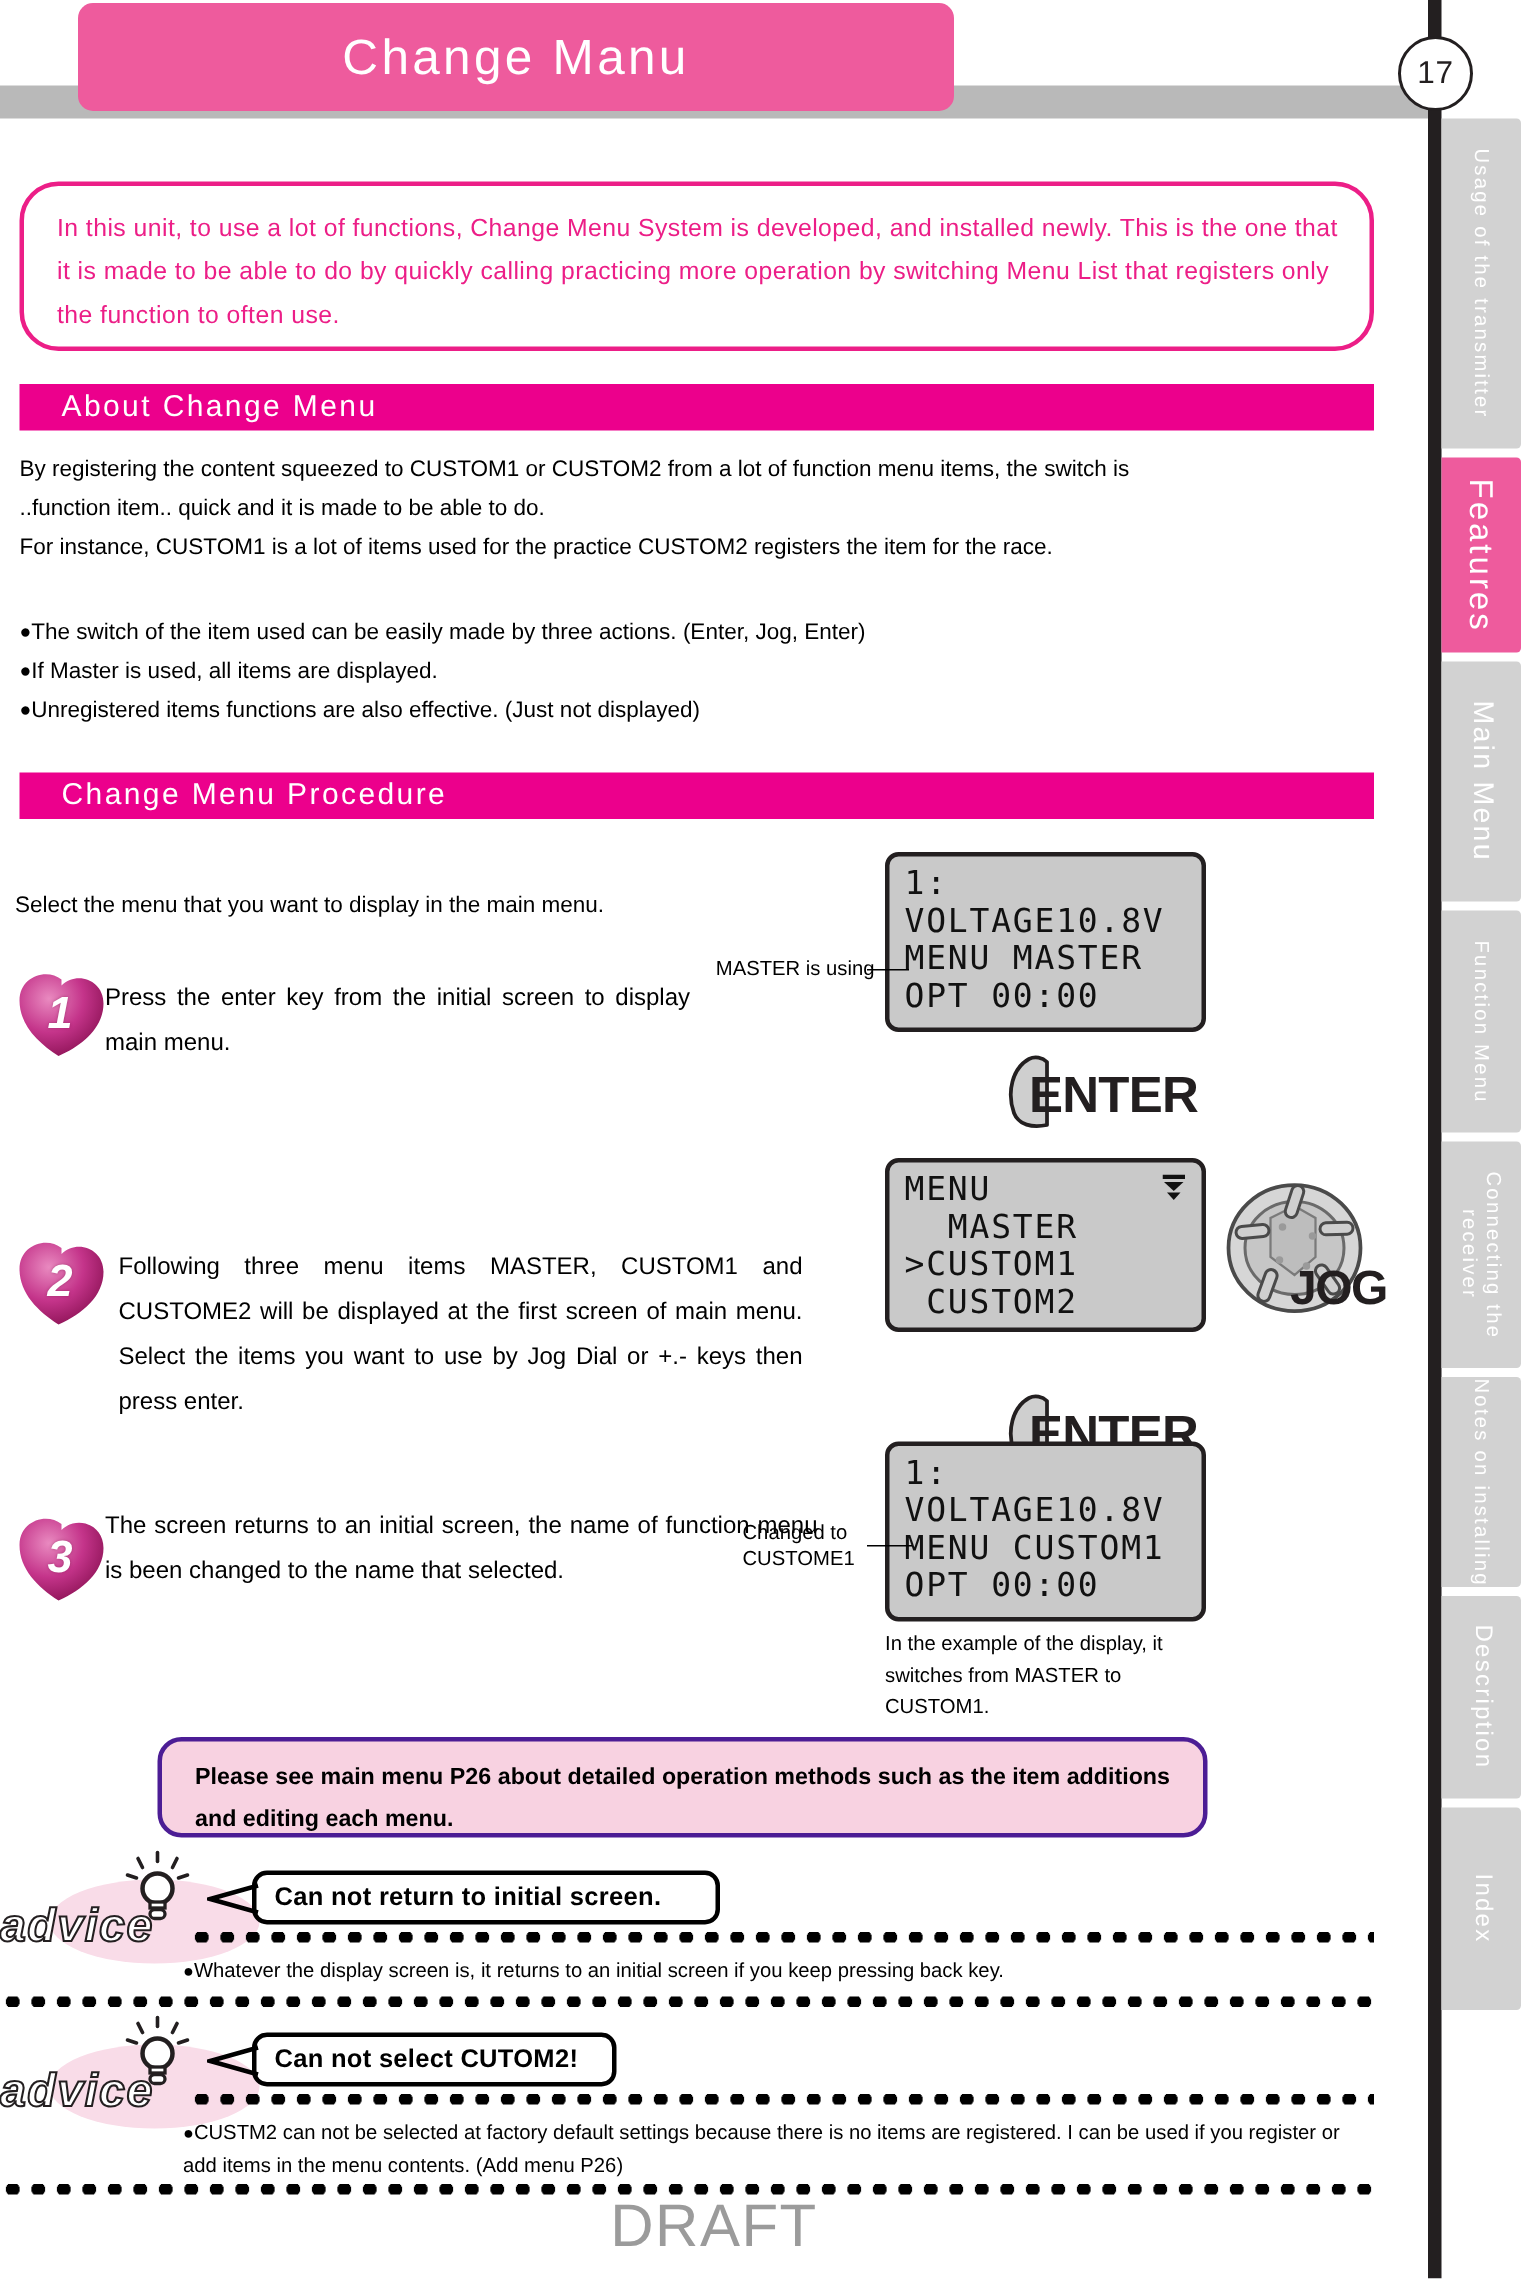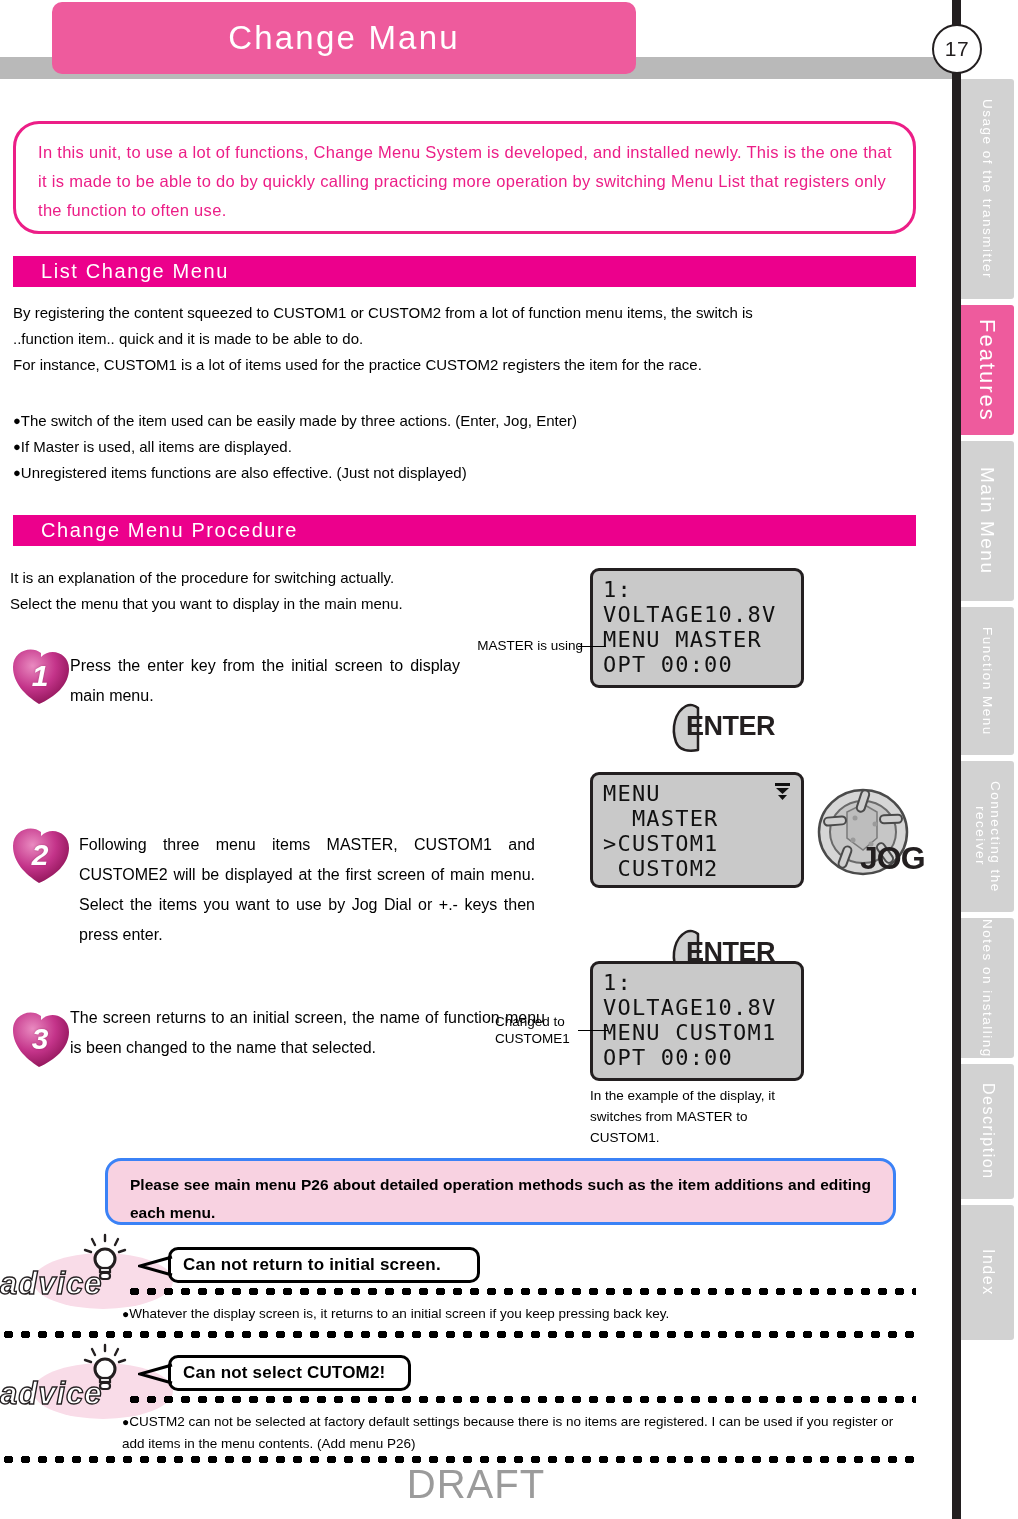--- a/index.html
+++ b/index.html
@@ -120,43 +120,43 @@
     font-size:22px;line-height:25px;letter-spacing:1.2px;white-space:pre;
   }
   .lcd .scroll{
     position:absolute;right:11px;top:8px;width:15px;height:18px;
   }
 
   
   .enterkey{position:absolute;width:128px;height:52px;}
   .enterkey .lbl{
     position:absolute;left:18px;top:9px;
-    font-size:27px;font-weight:bold;color:#231f20;letter-spacing:-0.5px;
+    font-size:34px;font-weight:bold;color:#231f20;letter-spacing:-0.5px;
     font-family:"Liberation Sans",sans-serif;
   }
 
   
   .jog{position:absolute;width:115px;height:95px;}
   .jog .lbl{
     position:absolute;left:45px;top:52px;
     font-size:32px;font-weight:bold;color:#231f20;letter-spacing:-1px;
     font-family:"Liberation Sans",sans-serif;
   }
 
   
   .callout{
     position:absolute;color:#000;font-size:13.5px;line-height:17px;
   }
   .callout-line{position:absolute;height:1px;background:#000;}
 
   
   .notebox{
-    position:absolute;left:105px;top:1158px;width:791px;height:67px;
+    position:absolute;left:105px;top:1158px;width:700px;height:67px;
     background:#f8d2e1;
-    border:3px solid #3b82f6;border-radius:16px;
+    border:3px solid #4c1d95;border-radius:16px;
     box-sizing:border-box;
     padding:10px 22px 0 22px;
   }
   .notebox p{
     margin:0;font-size:15.5px;font-weight:bold;line-height:28px;color:#000;
     text-align:justify;
   }
 
   
   .advice-blob{
@@ -238,42 +238,41 @@
     <div class="tab" style="top:1205px;height:135px;">
       <div class="vtxt" style="font-size:16px;">Index</div>
     </div>
   </div>
 
   <div class="intro">
     <p>In this unit, to use a lot of functions, Change Menu System is developed, and installed newly. This is the one that it is made to be able to do by quickly calling practicing more operation by switching  Menu List that registers only the function to often use.</p>
   </div>
 
   <div class="secbar" style="top:256px;">
-    <span>List Change Menu</span>
+    <span>About Change Menu</span>
   </div>
 
   <div class="body-txt" style="left:13px;top:300px;width:880px;">By registering the content squeezed to CUSTOM1 or CUSTOM2 from a lot of function menu items, the switch is</div>
   <div class="body-txt" style="left:13px;top:326px;width:880px;">..function item.. quick and it is made to be able to do.</div>
   <div class="body-txt" style="left:13px;top:352px;width:880px;">For instance, CUSTOM1 is a lot of items used for the practice CUSTOM2 registers the item for the race.</div>
 
   <div class="body-txt" style="left:13px;top:408px;width:880px;">
     <span class="bullet">●</span><span>The switch of the item used can be easily made by three actions. (Enter, Jog, Enter)</span>
   </div>
   <div class="body-txt" style="left:13px;top:434px;width:880px;">
     <span class="bullet">●</span><span>If Master is used, all items are displayed.</span>
   </div>
   <div class="body-txt" style="left:13px;top:460px;width:880px;">
     <span class="bullet">●</span><span>Unregistered items functions are also effective. (Just not displayed)</span>
   </div>
 
   <div class="secbar" style="top:515px;">
     <span>Change Menu Procedure</span>
   </div>
 
-  <div class="body-txt" style="left:10px;top:565px;width:560px;">It is an explanation of the procedure for switching actually.</div>
   <div class="body-txt" style="left:10px;top:591px;width:560px;">Select the menu that you want to display in the main menu.</div>
 
   <div class="step" style="left:11px;top:649px;">
     <svg width="62" height="58" viewBox="0 0 62 58">
       <defs>
           <radialGradient id="g1" cx="35%" cy="30%" r="75%">
         <stop offset="0%" stop-color="#e98ac0"></stop>
             <stop offset="55%" stop-color="#c4348a"></stop>
             <stop offset="100%" stop-color="#8d1356"></stop>
       </radialGradient>

